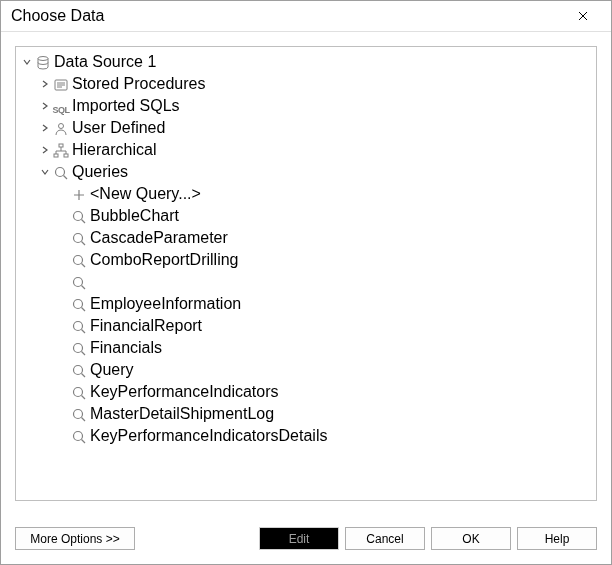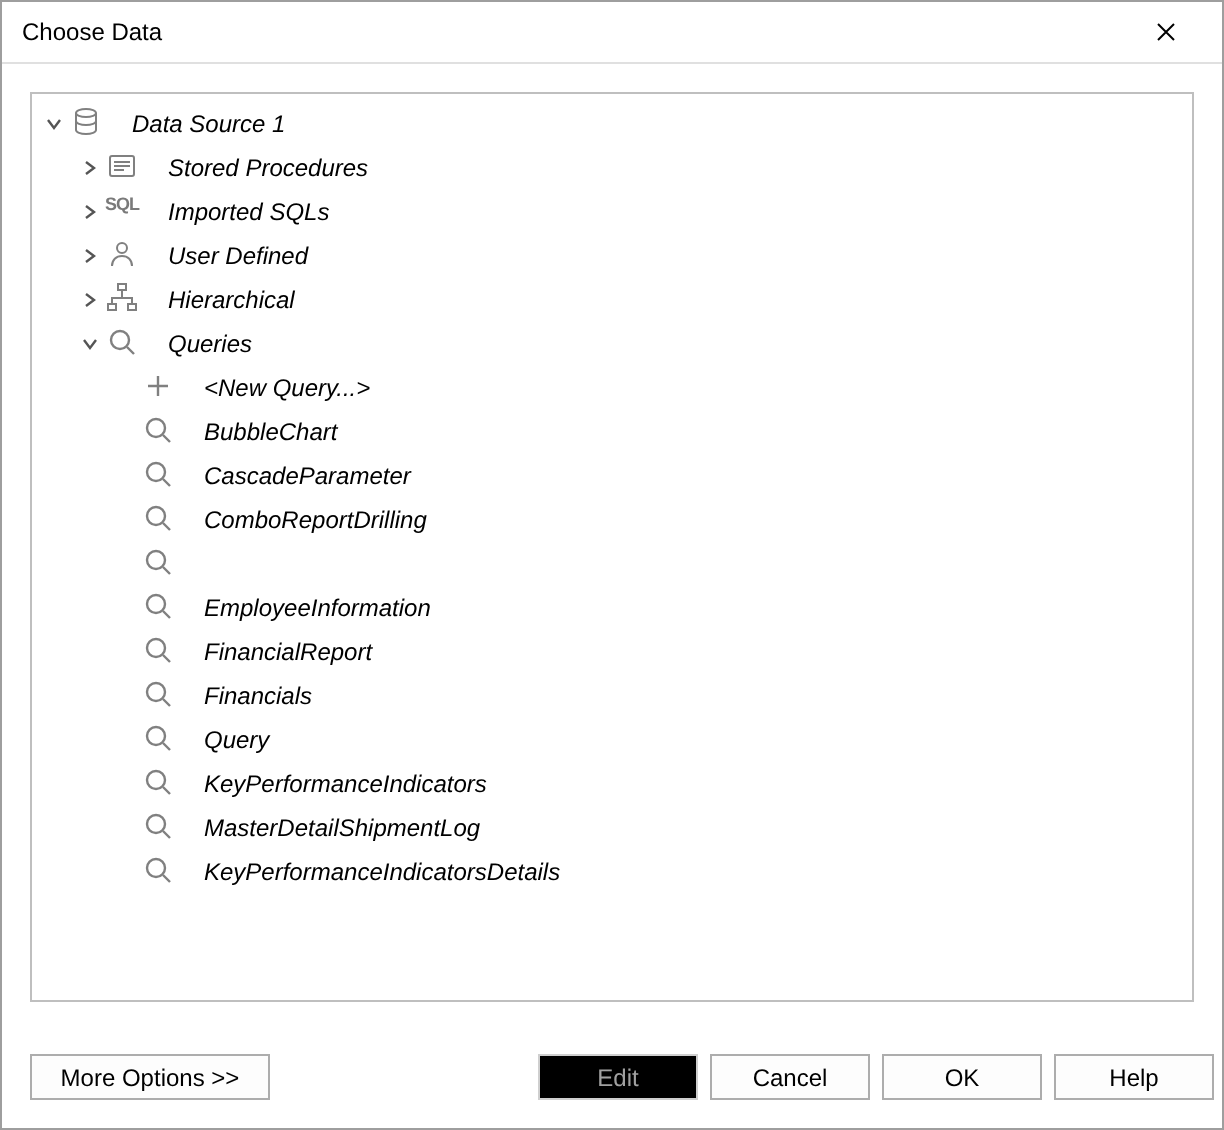--- a/index.html
+++ b/index.html
@@ -19,21 +19,21 @@
   background: #fff;
 }
 .titlebar {
   height: 30px;
   display: flex; align-items: center;
   padding: 0 8px 0 10px;
   border-bottom: 1px solid #e0e0e0;
 }
 .titlebar .title {
   flex: 1;
-  font-size: 12px;
+  font-size: 16px;
 }
 .close-btn {
   width: 40px; height: 28px;
   display: flex; align-items: center; justify-content: center;
   cursor: default;
 }
 .close-btn svg { width: 10px; height: 10px; }
 .content {
   flex: 1;
   padding: 14px;
@@ -69,29 +69,29 @@
 }
 .tree .indent { display: inline-block; }
 .toggle {
   width: 14px; height: 22px;
   display: inline-flex; align-items: center; justify-content: center;
   flex: none;
 }
 .toggle svg { width: 8px; height: 8px; }
 .node-icon {
   width: 18px; height: 18px;
-  display: inline-flex; align-items: flex-start; justify-content: center;
-  margin-right: 14px;
+  display: inline-flex; align-items: flex-end; justify-content: center;
+  margin-right: 2px;
   flex: none;
   color: #7a7a7a;
 }
 .node-icon .txt { font-size: 9px; font-weight: bold; letter-spacing: -0.5px; color: #7a7a7a; }
-.node-label { font-size: 12px; font-style: italic; }
+.node-label { font-size: 16px; }
 .footer {
-  padding: 12px 4px 14px 14px;
+  padding: 12px 14px 14px 14px;
   display: flex; align-items: center;
   gap: 6px;
 }
 .footer .spacer { flex: 1; }
 button.btn {
   min-width: 80px;
   height: 23px;
   padding: 0 10px;
   background: #fdfdfd;
   border: 1px solid #adadad;

